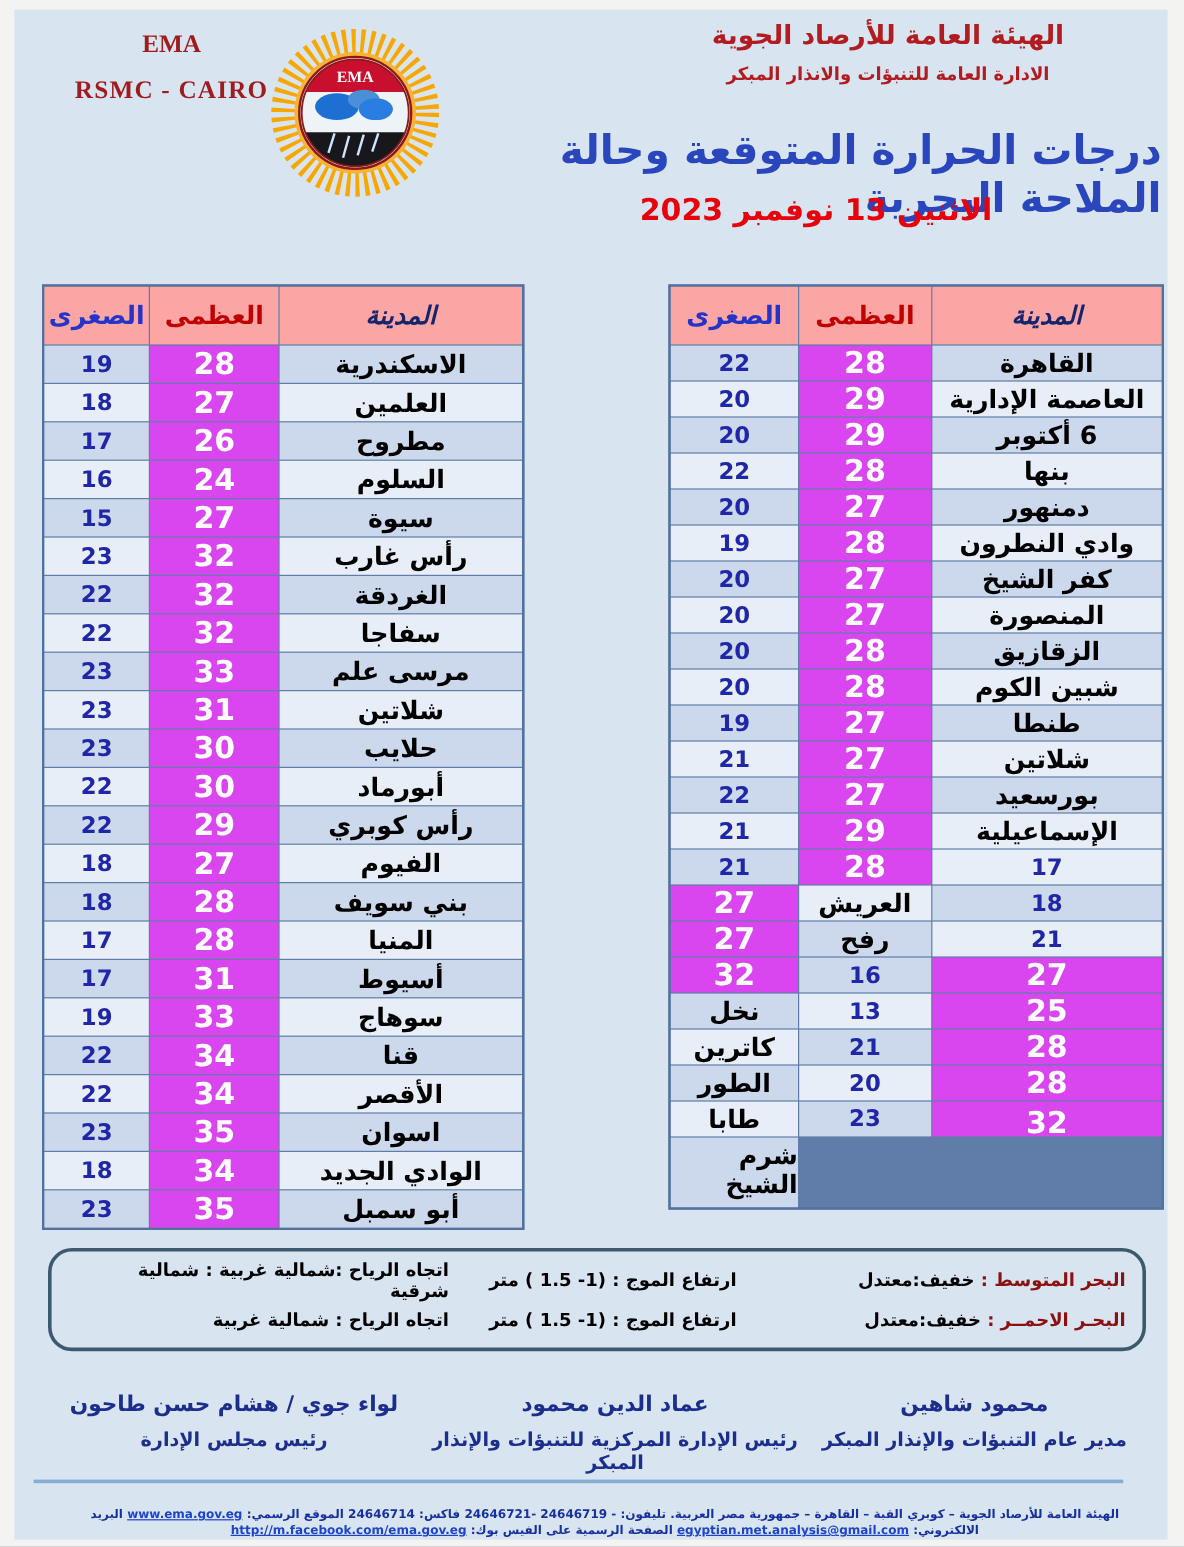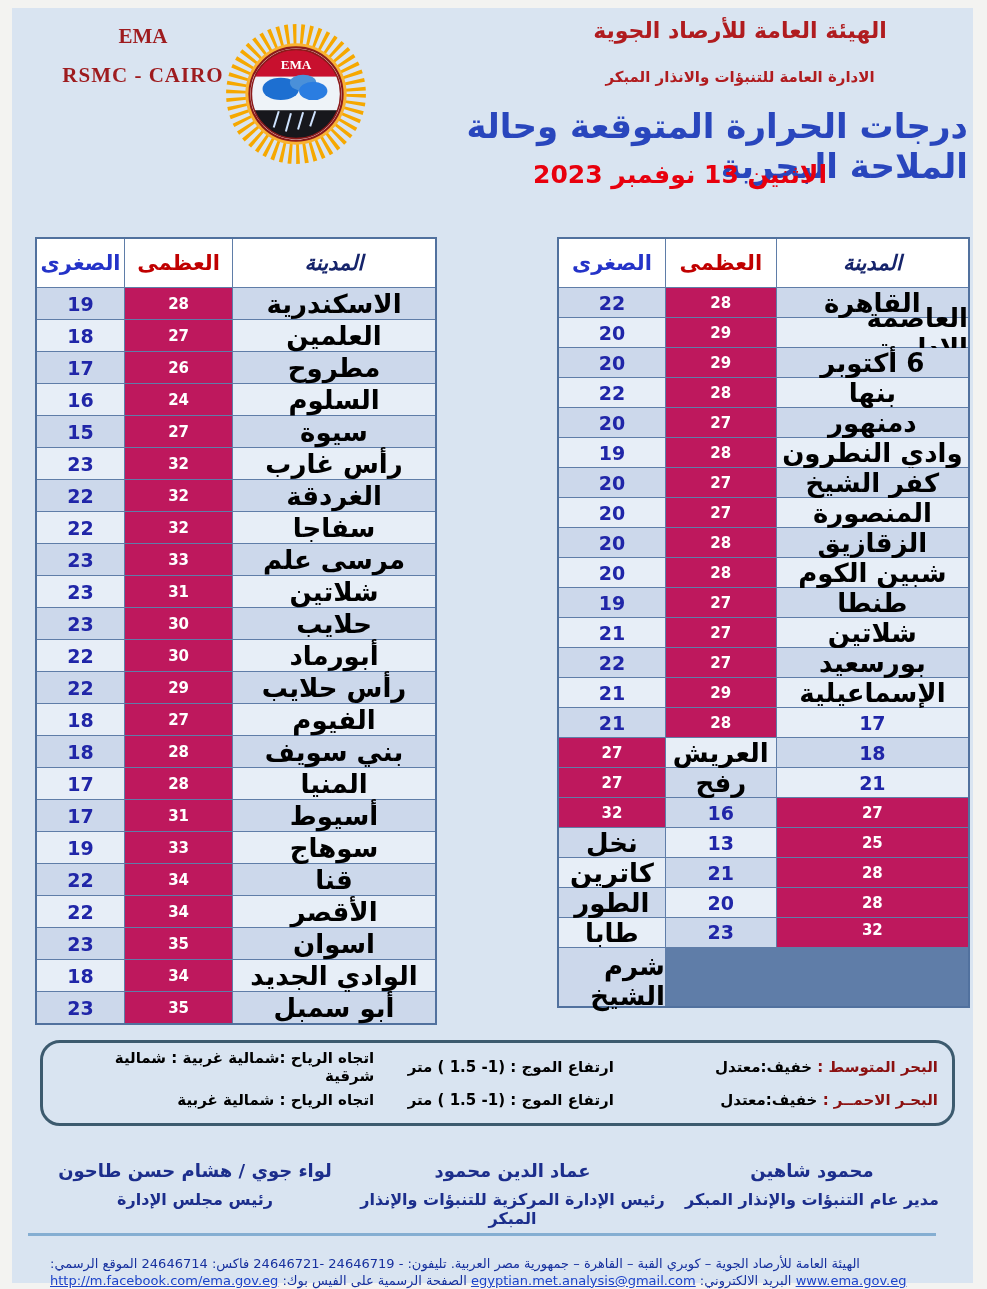--- a/index.html
+++ b/index.html
@@ -8,39 +8,39 @@
   .doc  { position:absolute; left:12px; top:8px; width:961px; height:1275px; background:#d9e4f1; }
 
   
   .org-en { position:absolute; left:38px; top:24px; width:210px; text-align:center;
             color:#9e1b1e; font-family:"Liberation Serif", serif; font-weight:bold; }
   .org-en .l1 { font-size:21px; margin-bottom:14px; }
   .org-en .l2 { font-size:21px; letter-spacing:1px; }
   .logo { position:absolute; left:220px; top:18px; width:152px; height:152px; }
   .org-ar { position:absolute; right:22px; top:18px; width:450px; text-align:center;
             color:#b01c1f; font-weight:bold; direction:rtl; }
-  .org-ar .l1 { font-size:22px; margin-bottom:25px;text-align:center; }
+  .org-ar .l1 { font-size:22px; margin-bottom:10px;text-align:center; }
   .org-ar .l2 { font-size:15px; }
   .doc-title { position:absolute; left:392px; top:106px; width:576px; text-align:right;
                color:#2946bd; font-size:34px; font-weight:bold; direction:rtl; }
   .doc-date  { position:absolute; left:392px; top:160px; width:576px; text-align:center;
                color:#e8000d; font-size:25px; font-weight:bold; direction:rtl; }
 
   
   .ttable { position:absolute; display:grid; gap:1px; background:#5f7da8; border:2px solid #51719e; }
   #table-left  { left:35px;  top:237px; width:402px; grid-template-columns:22fr 27fr 51fr;
                  grid-template-rows:48px repeat(23, 31px); }
   #table-right { left:557px; top:237px; width:413px; grid-template-columns:26fr 27fr 47fr;
                  grid-template-rows:48px repeat(22, 29px) 58px; }
   .cell { display:flex; align-items:center; justify-content:center; font-weight:bold; }
-  .hcell { background:#ffffff; font-size:21px; }
+  .hcell { background:#fca5a5; font-size:21px; }
   .h-city { color:#16246b;font-style:italic; } .h-max { color:#c00000; } .h-min { color:#2433c8; }
   .cell.dk { background:#ccd8eb; } .cell.lt { background:#e7eef7; }
-  .cell.city { font-size:26px; color:#000; direction:rtl; }
-  .cell.max  { background:#be185d; color:#fff; font-size:15px; }
+  .cell.city { font-size:21px; color:#000; direction:rtl; }
+  .cell.max  { background:#d946ef; color:#fff; font-size:25px; }
   .cell.min  { color:#2026a8; font-size:19px; }
   .cell.tall { align-items:flex-start; padding-top:3px; }
 
   
   .marine { position:absolute; left:40px; top:1040px; width:915px; height:86px;
             border:3px solid #3c5a6e; border-radius:20px; background:#d9e4f1;
             display:flex; flex-direction:column; justify-content:center; padding:4px 14px; }
   .marine-row { display:grid; grid-template-columns:33fr 31fr 36fr; direction:rtl;
                 align-items:center; height:34px; font-size:15px; font-weight:bold; color:#000; }
   .sea-name { color:#8b1111; }
@@ -51,22 +51,22 @@
   .sig { position:absolute; top:1160px; text-align:center; color:#1c2e8c; font-weight:bold; direction:rtl; }
   .sig .name { font-size:18px; margin-bottom:9px; }
   .sig .role { font-size:16px; }
   #sig-right { right:20px; width:310px; }
   #sig-mid   { left:340px; width:345px; }
   #sig-left  { left:45px;  width:300px; }
 
   .divider { position:absolute; left:28px; top:1233px; width:908px; height:3px; background:#85aed2; }
 
   
-  .footer { position:absolute; left:50px; top:1256px; width:908px; direction:rtl; text-align:left;
-            font-size:13px; font-weight:normal; color:#16309e; line-height:1.3; }
+  .footer { position:absolute; left:50px; top:1256px; width:908px; direction:rtl; text-align:center;
+            font-size:10px; font-weight:bold; color:#16309e; line-height:1.3; }
   .footer a { color:#1d43c9; text-decoration:underline; cursor:pointer; }
 </style>
 </head>
 <body>
 
 <div class="page">
   <div class="doc"></div>
 
   <div class="org-en">
     <div class="l1">EMA</div>
@@ -141,21 +141,21 @@
       <div class="cell max">31</div>
       <div class="cell city lt">شلاتين</div>
       <div class="cell min dk">23</div>
       <div class="cell max">30</div>
       <div class="cell city dk">حلايب</div>
       <div class="cell min lt">22</div>
       <div class="cell max">30</div>
       <div class="cell city lt">أبورماد</div>
       <div class="cell min dk">22</div>
       <div class="cell max">29</div>
-      <div class="cell city dk">رأس حلايب</div>
+      <div class="cell city dk">رأس كوبري</div>
       <div class="cell min lt">18</div>
       <div class="cell max">27</div>
       <div class="cell city lt">الفيوم</div>
       <div class="cell min dk">18</div>
       <div class="cell max">28</div>
       <div class="cell city dk">بني سويف</div>
       <div class="cell min lt">17</div>
       <div class="cell max">28</div>
       <div class="cell city lt">المنيا</div>
       <div class="cell min dk">17</div>

